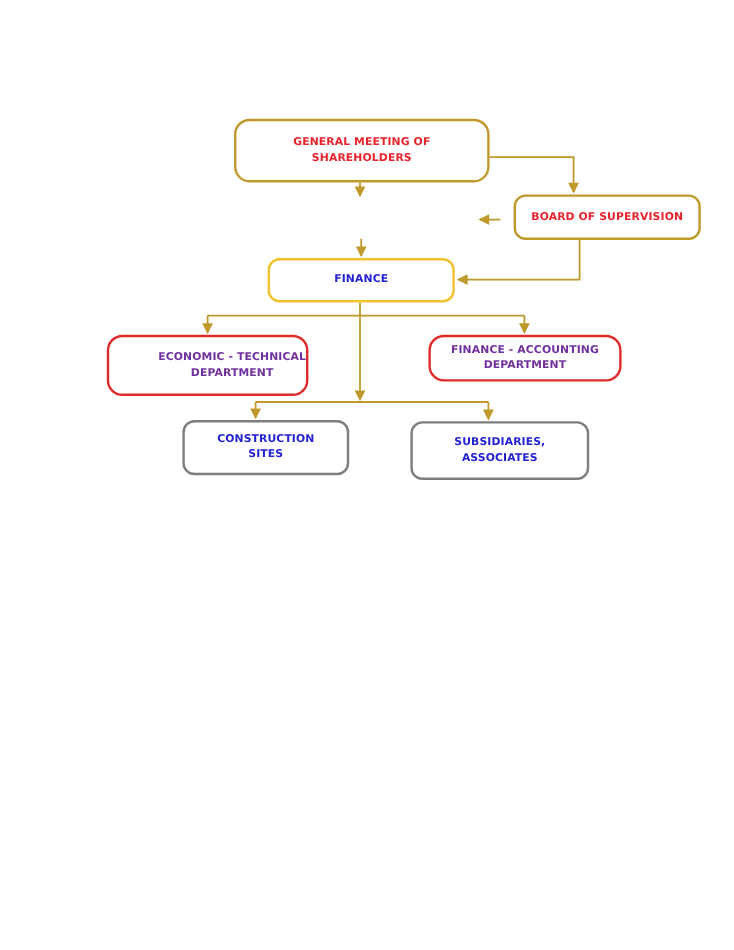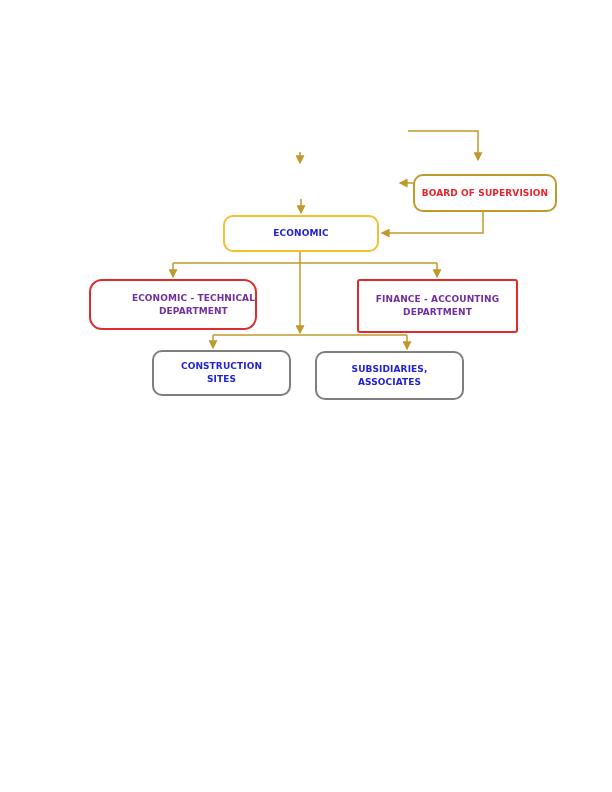--- a/index.html
+++ b/index.html
@@ -38,26 +38,26 @@
     background: #ffffff;
     font-weight: bold;
     font-size: 9px;
     line-height: 13px;
     white-space: pre-line;
     letter-spacing: 0.1px;
   }
   
   .n-gm   { left:195px; top:99px;  width:213px; height:53px; border:2.5px solid #C0992B; border-radius:13px; color:#E8232B; }
   .n-bod  { left:208px; top:165px; width:186px; height:34px; border:2px   solid #A3B6CC; border-radius:8px;  color:#7030A0; }
-  .n-bos  { left:413px; top:162px; width:144px; height:38px; border:2.5px solid #C0992B; border-radius:10px; color:#E8232B;margin-top:12px; }
+  .n-bos  { left:428px; top:162px; width:156px; height:38px; border:2.5px solid #C0992B; border-radius:10px; color:#E8232B; }
   .n-dir  { left:223px; top:215px; width:156px; height:37px; border:2.5px solid #F1C12F; border-radius:10px; color:#2222D4; }
   .n-econ { left:89px;  top:279px; width:168px; height:51px; border:2.5px solid #E02B2B; border-radius:13px; color:#7030A0;justify-content:flex-end; }
-  .n-fin  { left:357px; top:279px; width:161px; height:54px; border:2.5px solid #E02B2B; border-radius:3px; color:#7030A0; }
+  .n-fin  { left:357px; top:279px; width:161px; height:39px; border:2.5px solid #E02B2B; border-radius:13px; color:#7030A0; }
   .n-cons { left:152px; top:350px; width:139px; height:46px; border:2px   solid #7E7E7E; border-radius:10px; color:#2222D4; }
-  .n-subs { left:315px; top:351px; width:149px; height:49px; border:2px   solid #7E7E7E; border-radius:10px; color:#2222D4; }
+  .n-subs { left:342px; top:351px; width:149px; height:49px; border:2px   solid #7E7E7E; border-radius:10px; color:#2222D4; }
 </style>
 </head>
 <body>
 
 <div class="page">
 
   <svg class="connectors" viewBox="0 0 612 792" xmlns="http://www.w3.org/2000/svg">
     <defs>
       <marker id="arr" viewBox="0 0 10 10" refX="8.5" refY="5" markerWidth="7" markerHeight="6" orient="auto-start-reverse">
         <path d="M0,0 L10,5 L0,10 z" fill="#C0992B"></path>
@@ -71,28 +71,32 @@
     <path class="edge" d="M300,252 L300,263"></path>
     <path class="edge" d="M173,263 L437,263"></path>
     <path class="edge" d="M173,263 L173,277" marker-end="url(#arr)"></path>
     <path class="edge" d="M437,263 L437,277" marker-end="url(#arr)"></path>
     <path class="edge" d="M300,263 L300,333" marker-end="url(#arr)"></path>
     <path class="edge" d="M213,335 L407,335"></path>
     <path class="edge" d="M213,335 L213,348" marker-end="url(#arr)"></path>
     <path class="edge" d="M407,335 L407,349" marker-end="url(#arr)"></path>
   </svg>
 
+  <div class="node n-gm">
+    <span>GENERAL MEETING OF
+SHAREHOLDERS</span>
+  </div>
 
 
   <div class="node n-bos">
     <span>BOARD OF SUPERVISION</span>
   </div>
 
   <div class="node n-dir">
-    <span>ECONOMIC</span>
+    <span>FINANCE</span>
   </div>
 
   <div class="node n-econ">
     <span>ECONOMIC - TECHNICAL
 DEPARTMENT</span>
   </div>
 
   <div class="node n-fin">
     <span>FINANCE - ACCOUNTING
 DEPARTMENT</span>

